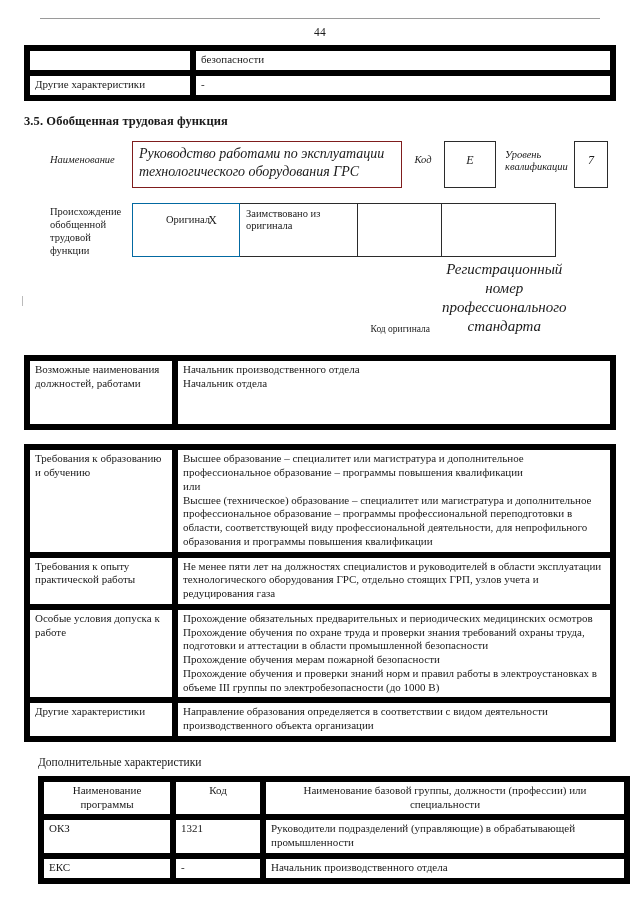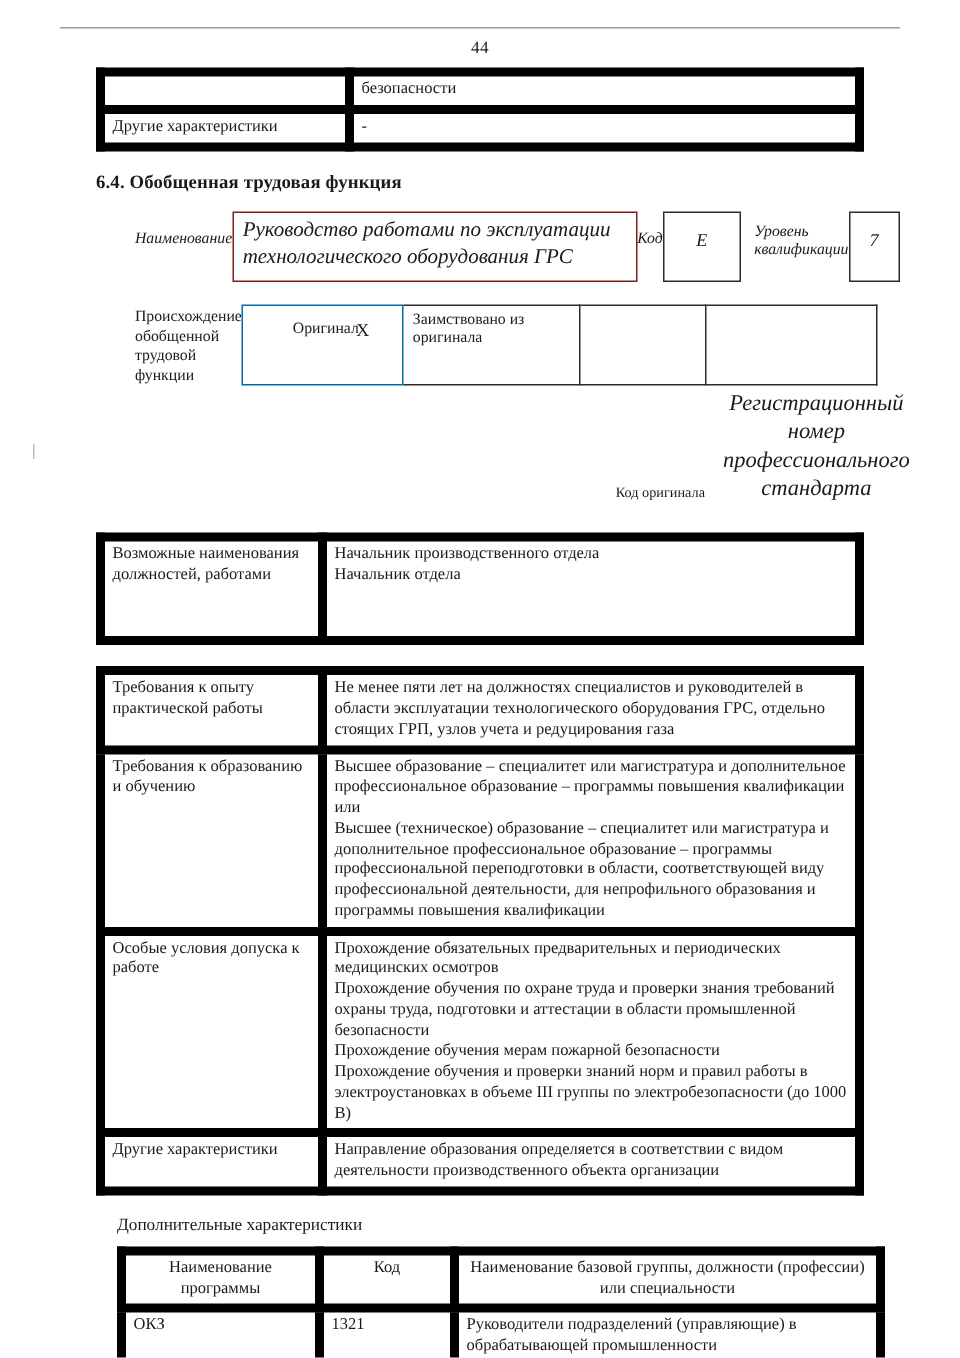--- a/index.html
+++ b/index.html
@@ -13,21 +13,21 @@
     font-family: "Liberation Serif", serif;
     color: #1a1a1a;
     position: relative;
     overflow: hidden;
   }
   .page {
     position: relative;
     width: 640px;
     height: 905px;
     box-sizing: border-box;
-    padding: 0 64px;
+    padding: 0 24px;
   }
   .top-rule {
     position: absolute;
     left: 40px;
     top: 18px;
     width: 560px;
     height: 1px;
     background: #9a9a9a;
   }
   .page-number {
@@ -237,21 +237,21 @@
       <td class="lab"></td>
       <td class="val">безопасности</td>
     </tr>
     <tr>
       <td class="lab">Другие характеристики</td>
       <td class="val">-</td>
     </tr>
   </tbody>
     </table>
 
-  <div class="section-title">6.4. Обобщенная трудовая функция</div>
+  <div class="section-title">3.5. Обобщенная трудовая функция</div>
 
   <div class="gf-wrap">
     <div class="gf-row">
       <div class="gf-label">Наименование</div>
       <div class="gf-name-box">Руководство работами по эксплуатации технологического оборудования ГРС</div>
       <div class="gf-code-label">Код</div>
       <div class="gf-code-box">E</div>
       <div class="gf-level-label">Уровень квалификации</div>
       <div class="gf-level-box">7</div>
     </div>
@@ -281,28 +281,28 @@
       <td class="lab" style="height:58px;">Возможные наименования должностей, работами</td>
       <td style="white-space:pre-line;">Начальник производственного отдела
 Начальник отдела</td>
     </tr>
   </tbody>
     </table>
 
   <table class="doc t-req">
     <tbody>
         <tr>
-      <td class="lab">Требования к опыту практической работы</td>
-      <td style="white-space:pre-line;">Не менее пяти лет на должностях специалистов и руководителей в области эксплуатации технологического оборудования ГРС, отдельно стоящих ГРП, узлов учета и редуцирования газа</td>
-    </tr>
-    <tr>
       <td class="lab">Требования к образованию и обучению</td>
       <td style="white-space:pre-line;">Высшее образование – специалитет или магистратура и дополнительное профессиональное образование – программы повышения квалификации
 или
 Высшее (техническое) образование – специалитет или магистратура и дополнительное профессиональное образование – программы профессиональной переподготовки в области, соответствующей виду профессиональной деятельности, для непрофильного образования и программы повышения квалификации</td>
+    </tr>
+    <tr>
+      <td class="lab">Требования к опыту практической работы</td>
+      <td style="white-space:pre-line;">Не менее пяти лет на должностях специалистов и руководителей в области эксплуатации технологического оборудования ГРС, отдельно стоящих ГРП, узлов учета и редуцирования газа</td>
     </tr>
     <tr>
       <td class="lab">Особые условия допуска к работе</td>
       <td style="white-space:pre-line;">Прохождение обязательных предварительных и периодических медицинских осмотров
 Прохождение обучения по охране труда и проверки знания требований охраны труда, подготовки и аттестации в области промышленной безопасности
 Прохождение обучения мерам пожарной безопасности
 Прохождение обучения и проверки знаний норм и правил работы в электроустановках в объеме III группы по электробезопасности (до 1000 В)</td>
     </tr>
     <tr>
       <td class="lab">Другие характеристики</td>

